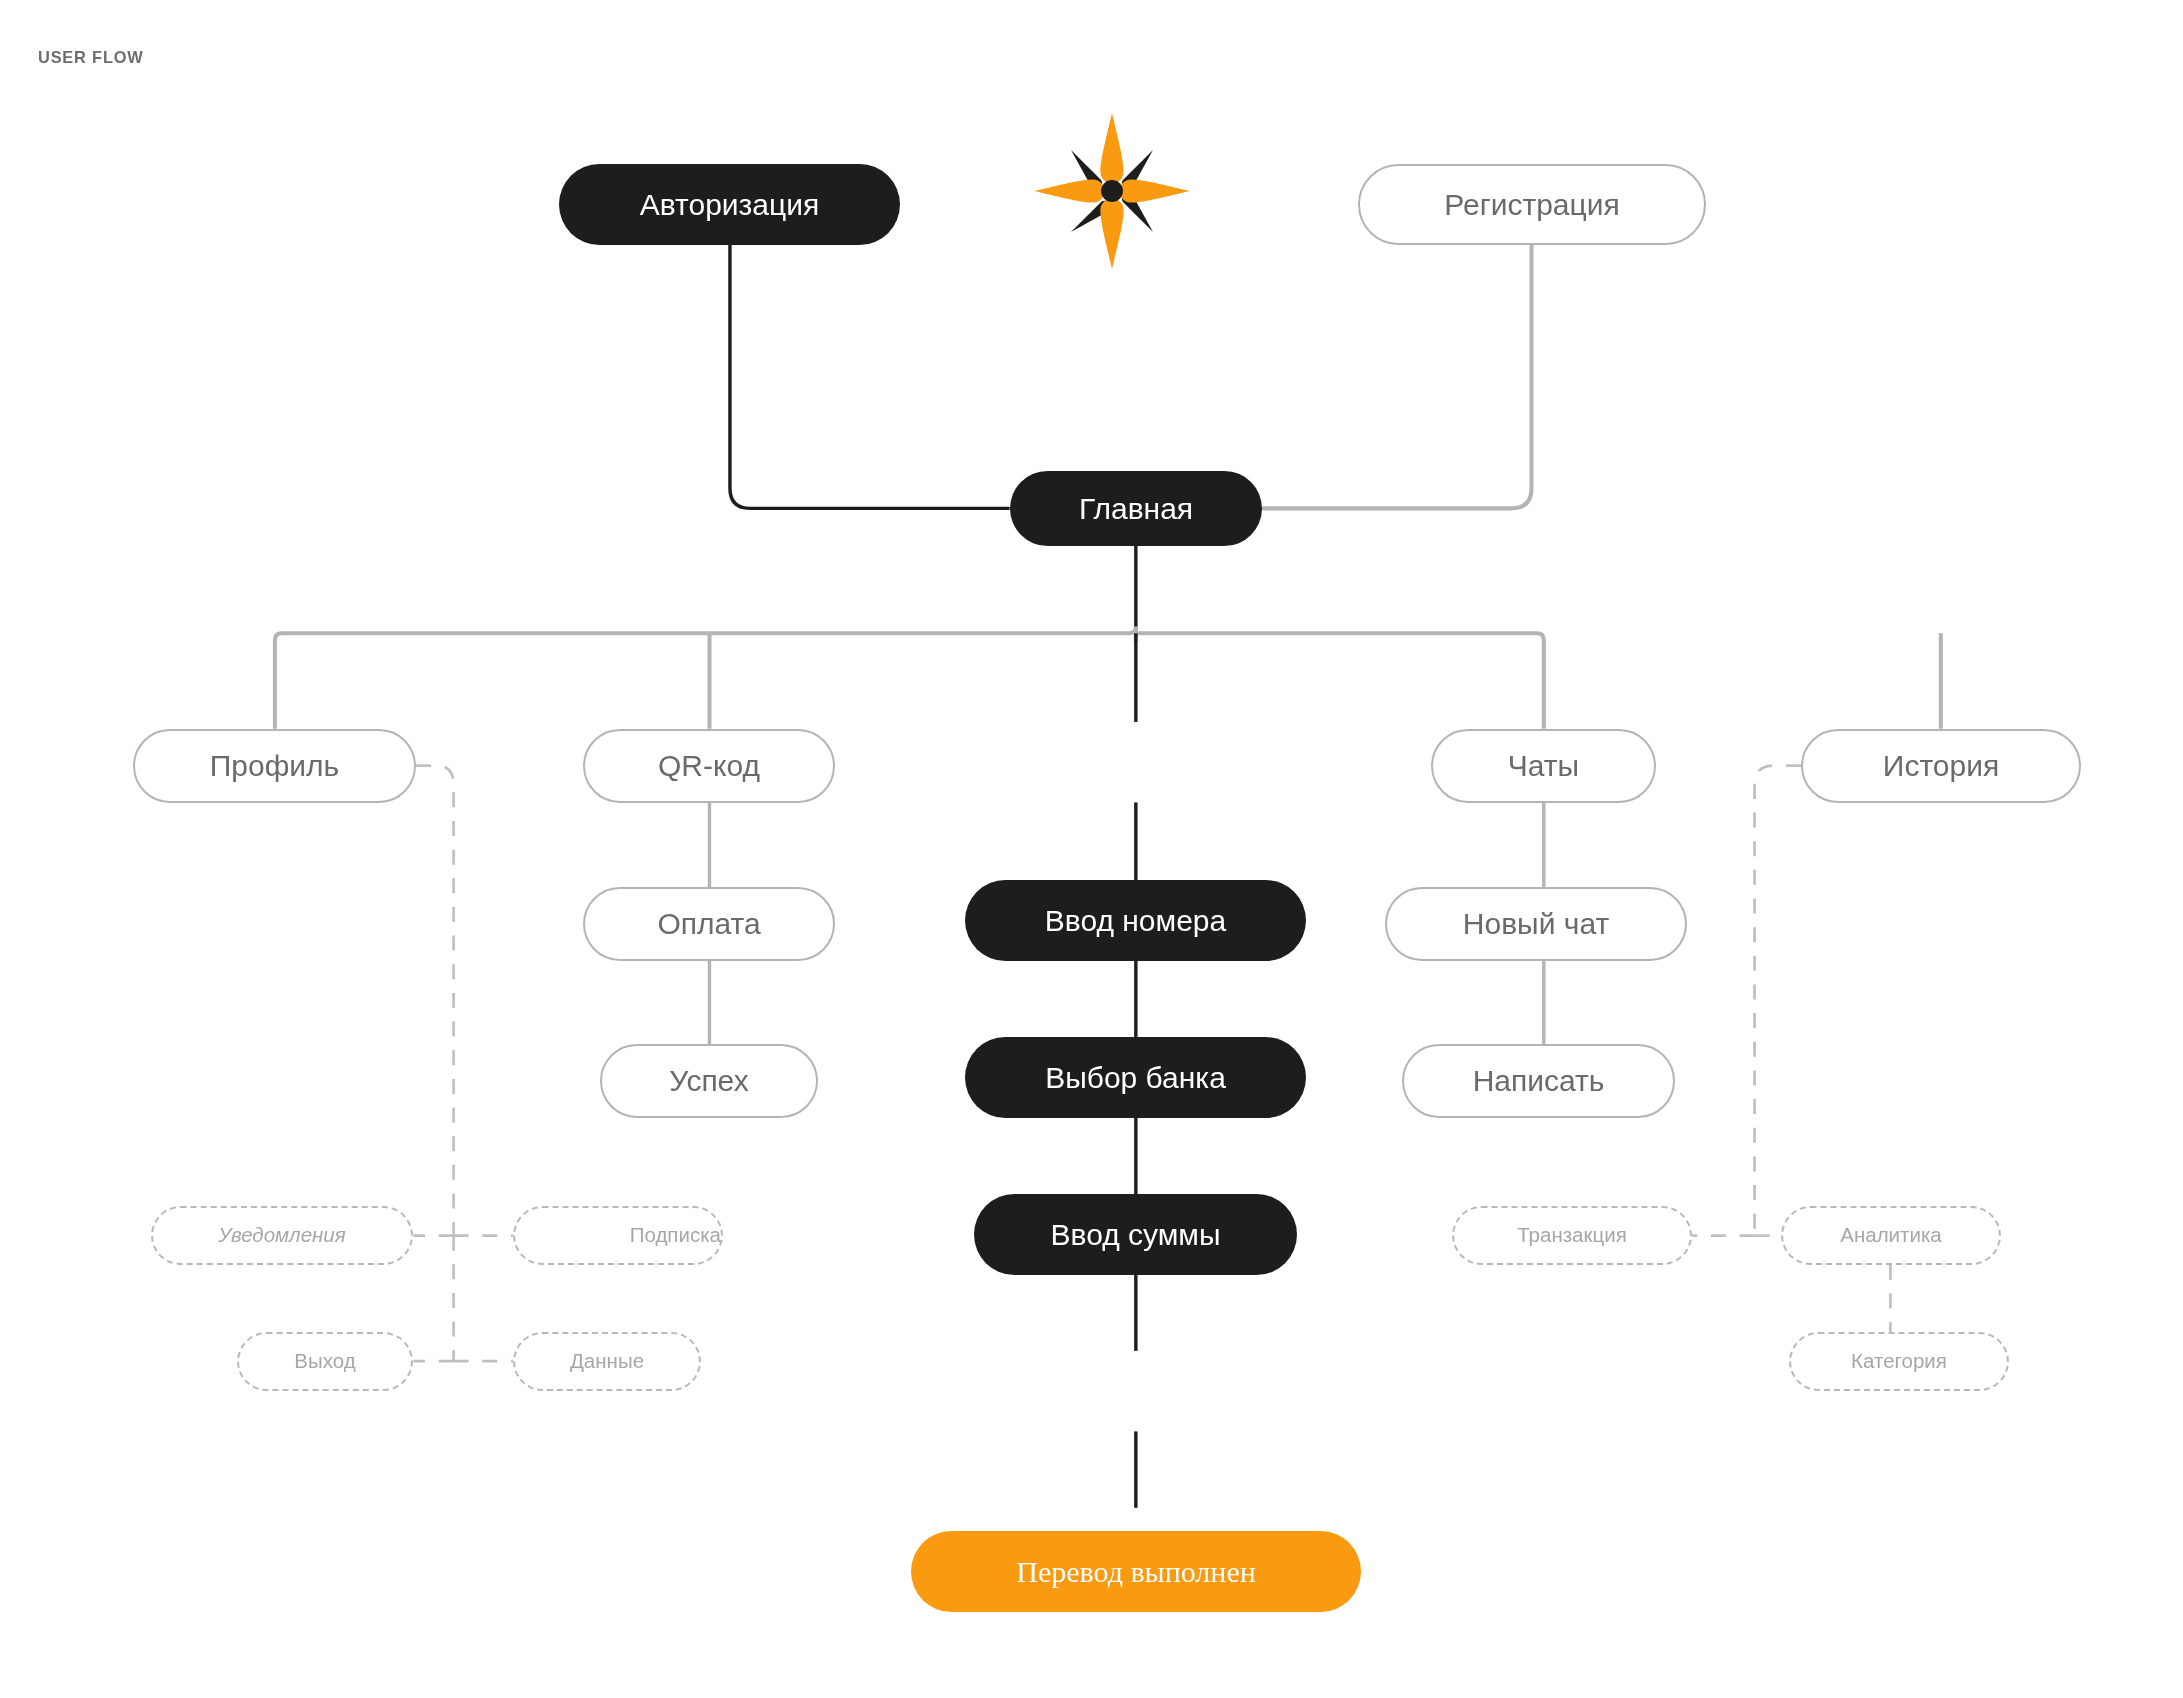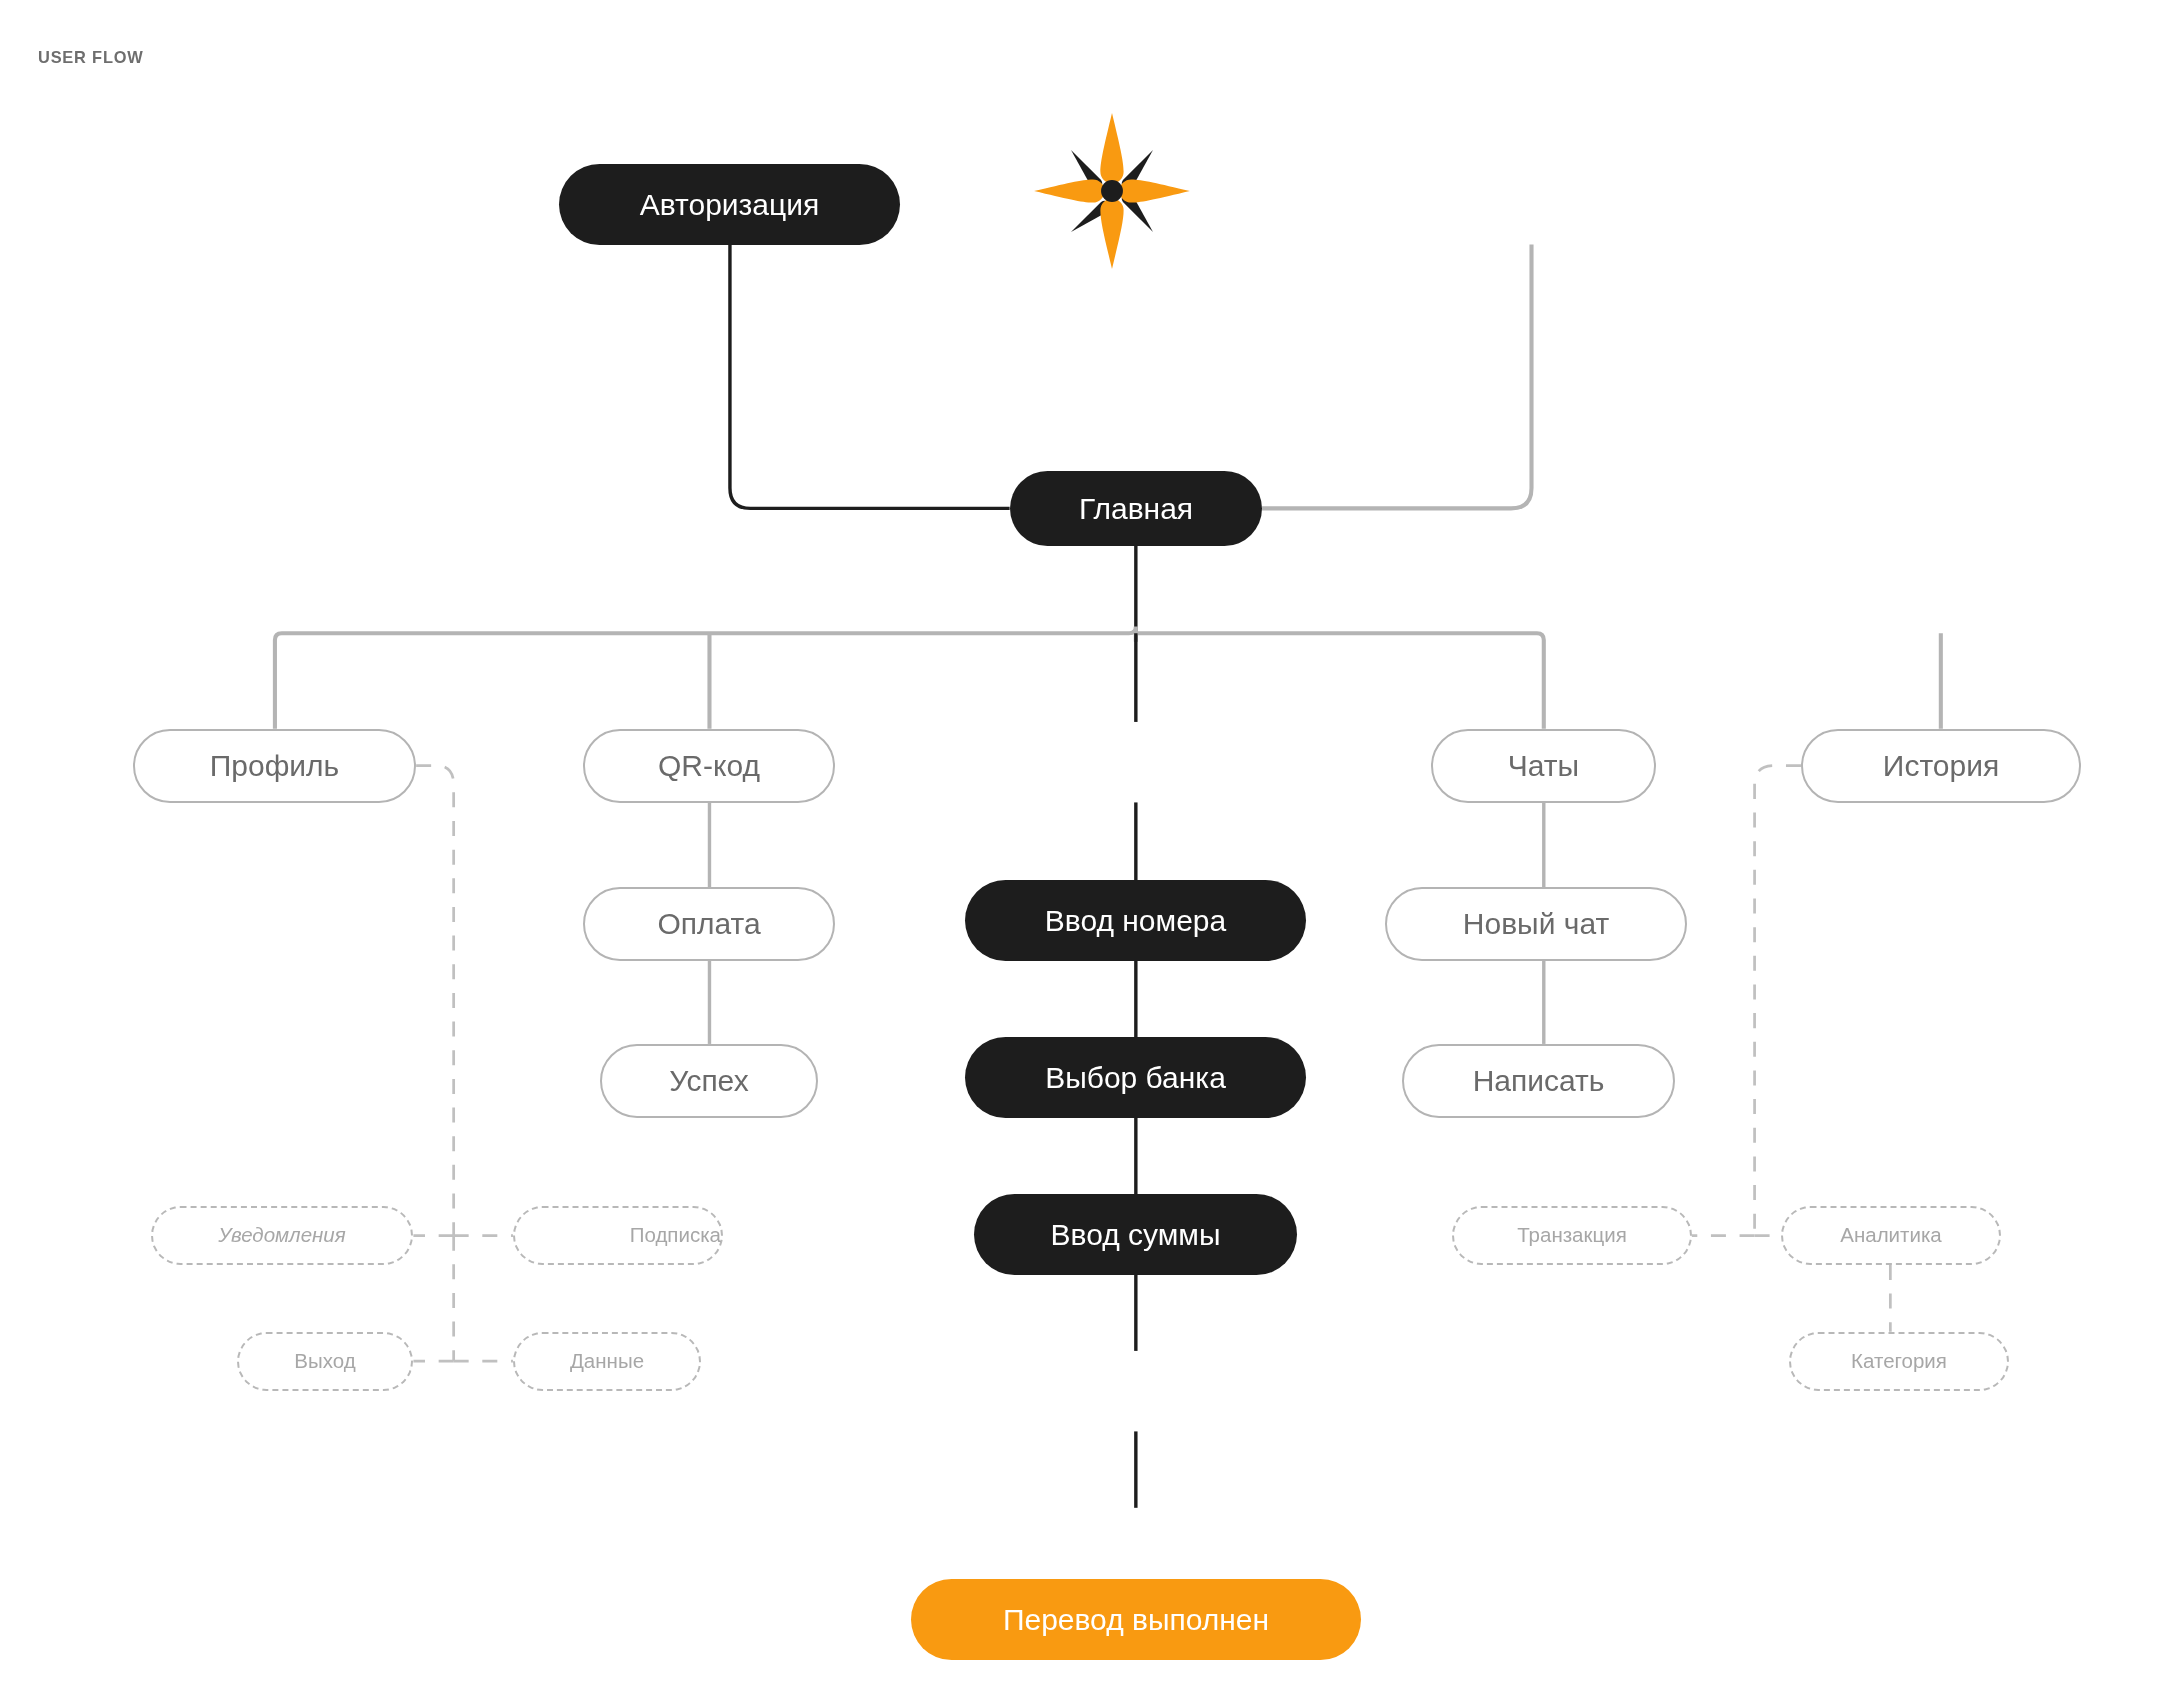--- a/index.html
+++ b/index.html
@@ -125,20 +125,23 @@
       <path d="M 120 234 C 131 188 137 164 137 148 A 17 17 0 0 0 103 148 C 103 164 109 188 120 234 Z"></path>
       <path d="M 6 120 C 52 109 76 103 92 103 A 17 17 0 0 1 92 137 C 76 137 52 131 6 120 Z"></path>
       <path d="M 234 120 C 188 109 164 103 148 103 A 17 17 0 0 0 148 137 C 164 137 188 131 234 120 Z"></path>
     </g>
     <circle cx="120" cy="120" r="16" fill="#1d1d1d"></circle>
   </svg>
 
   <div class="node dark" style="left:559px;top:164px;width:341px;height:81px;">
       <span class="lbl">Авторизация</span>
     </div>
+  <div class="node outline" style="left:1358px;top:164px;width:348px;height:81px;">
+      <span class="lbl">Регистрация</span>
+    </div>
   <div class="node dark" style="left:1010px;top:471px;width:252px;height:75px;">
       <span class="lbl">Главная</span>
     </div>
 
   <div class="node outline" style="left:133px;top:729px;width:283px;height:74px;">
       <span class="lbl">Профиль</span>
     </div>
   <div class="node outline" style="left:583px;top:729px;width:252px;height:74px;">
       <span class="lbl">QR-код</span>
     </div>
@@ -158,21 +161,21 @@
 
   <div class="node dark" style="left:965px;top:880px;width:341px;height:81px;">
       <span class="lbl">Ввод номера</span>
     </div>
   <div class="node dark" style="left:965px;top:1037px;width:341px;height:81px;">
       <span class="lbl">Выбор банка</span>
     </div>
   <div class="node dark" style="left:974px;top:1194px;width:323px;height:81px;">
       <span class="lbl">Ввод суммы</span>
     </div>
-  <div class="node accent" style="left:911px;top:1579px;width:450px;height:81px;">
+  <div class="node accent" style="left:911px;top:1531px;width:450px;height:81px;font-family:Liberation Serif, serif;">
       <span class="lbl">Перевод выполнен</span>
     </div>
 
   <div class="node outline" style="left:1385px;top:887px;width:302px;height:74px;">
       <span class="lbl">Новый чат</span>
     </div>
   <div class="node outline" style="left:1402px;top:1044px;width:273px;height:74px;">
       <span class="lbl">Написать</span>
     </div>
 

